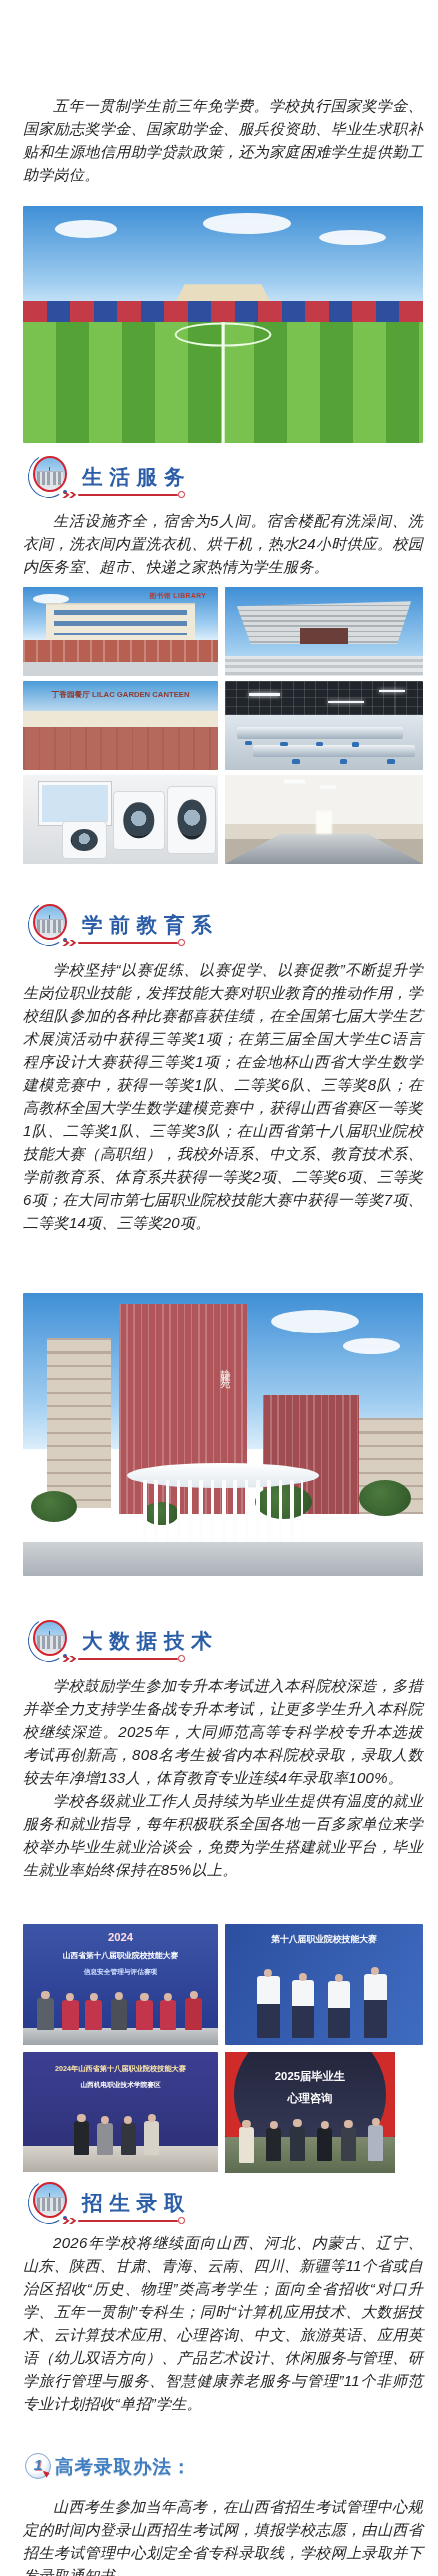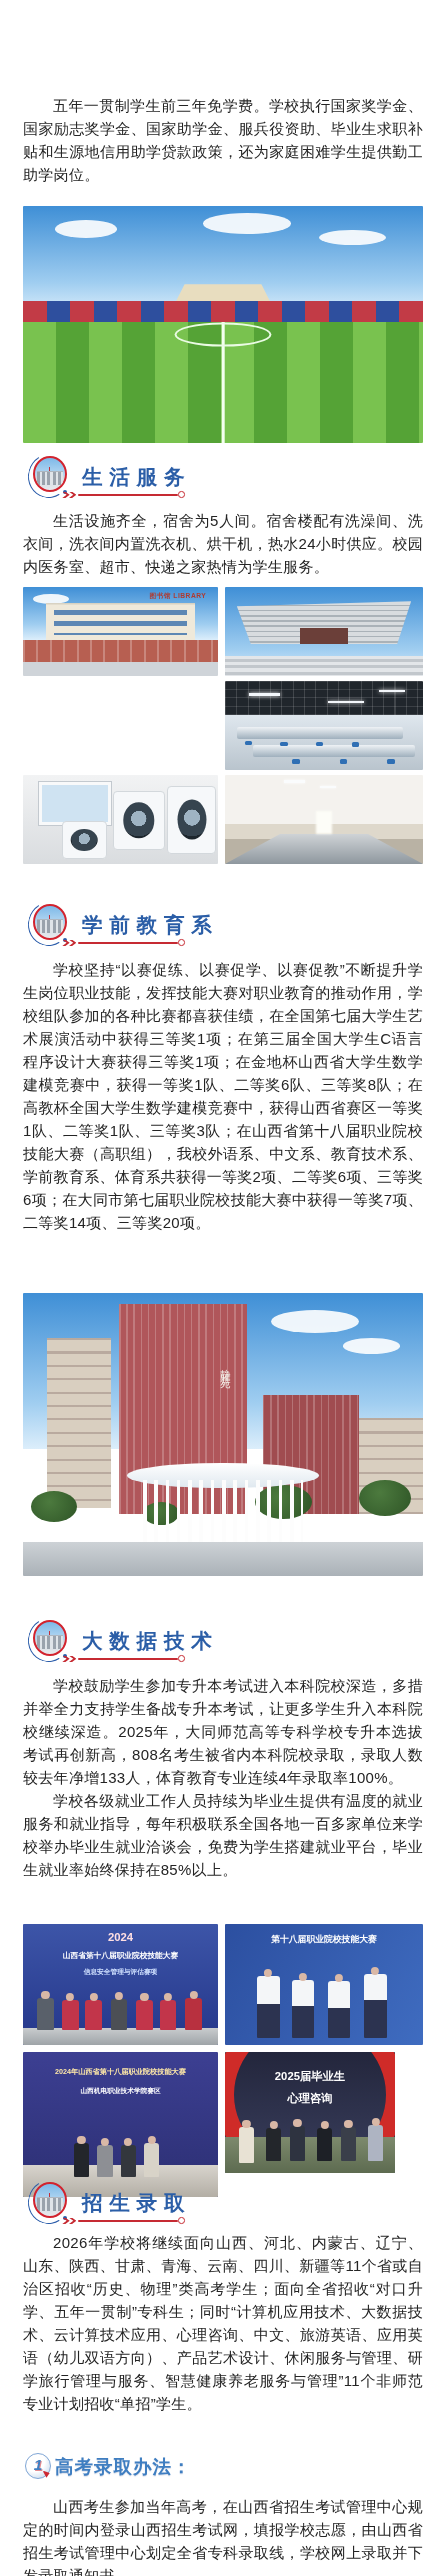--- a/index.html
+++ b/index.html
@@ -21,21 +21,21 @@
   .sec-rule{position:absolute;left:29px;top:35px;width:160px;height:8.2px;}
   .chev{position:absolute;top:0.5px;width:7.7px;height:6.7px;background:#C62A32;
         clip-path:polygon(0 0,40% 0,100% 50%,40% 100%,0 100%,60% 50%);}
   .chev.c2{left:6.7px;}
   .rule-line{position:absolute;left:15.5px;top:2.6px;width:100px;height:2.1px;background:#C62A32;border-radius:1px;}
   .rule-end{position:absolute;left:116px;top:0px;width:4.6px;height:4.6px;border:1.5px solid #C62A32;
             border-radius:50%;background:#fff;}
 
   
   .para{position:absolute;left:23px;width:400px;font-size:15px;line-height:23px;color:#242424;
-        text-align:justify;text-indent:2em;letter-spacing:0.3px;}
+        text-align:justify;text-indent:2em;letter-spacing:0.3px;font-style:italic;}
   .para p{margin:0;}
 
   
   .photo{position:absolute;overflow:hidden;border-radius:1px;}
   .full{left:23px;width:400px;}
   .sky{position:absolute;left:0;top:0;right:0;height:46%;background:linear-gradient(#3f8fd6,#9fcdf0 70%,#dceefb);}
   .cloud{position:absolute;background:#fff;border-radius:50%;filter:blur(0.5px);opacity:.9;}
 
   
   .stands{position:absolute;left:0;right:0;top:40%;height:9%;background:
@@ -170,20 +170,26 @@
     <div class="bld-red"></div>
     <div class="bld-ground"></div>
     <div class="sign-red">图书馆 LIBRARY</div>
   </div>
   <div class="photo" style="left:225px;top:587px;width:198px;height:89px">
     <div class="sky" style="height:100%"></div>
     <div class="gym-body"></div>
     <div class="gym-entry"></div>
     <div class="gym-steps"></div>
   </div>
+  <div class="photo" style="left:23px;top:681px;width:195px;height:89px">
+    <div class="canteen-top"></div>
+    <div class="canteen-cream"></div>
+    <div class="canteen-face" style="top:52%"></div>
+    <div class="canteen-sign">丁香园餐厅 LILAC GARDEN CANTEEN</div>
+  </div>
   <div class="photo" style="left:225px;top:681px;width:198px;height:89px">
     <div class="int-ceiling"></div>
     <div class="int-light" style="left:12%;top:14%;width:31px"></div>
     <div class="int-light" style="left:52%;top:22%;width:36px"></div>
     <div class="int-light" style="left:78%;top:10%;width:26px"></div>
     <div class="int-hall"></div>
     <div class="int-table" style="left:6%;right:10%;top:52%"></div>
     <div class="int-table" style="left:14%;right:4%;top:72%"></div>
     <div class="int-stool" style="left:10%;top:67%"></div>
     <div class="int-stool" style="left:28%;top:68%"></div>
@@ -286,21 +292,21 @@
     <div class="person" style="left:83%;bottom:12%;width:17.5px;height:32px;background:#b8303f"></div>
   </div>
   <div class="photo" style="left:225px;top:1924px;width:198px;height:121px">
     <div class="comp-bg" style="background:linear-gradient(120deg,#2c4fa0,#3f6cc0)"></div>
     <div class="comp-title" style="top:8%;font-size:8.8px">第十八届职业院校技能大赛</div>
     <div class="person" style="left:16%;bottom:6%;width:23px;height:62px;background:linear-gradient(#f4f6f8 0 45%,#2c3350 45%)"></div>
     <div class="person" style="left:34%;bottom:6%;width:21.6px;height:58px;background:linear-gradient(#f4f6f8 0 45%,#2c3350 45%)"></div>
     <div class="person" style="left:52%;bottom:6%;width:21.6px;height:57px;background:linear-gradient(#f4f6f8 0 48%,#2c3350 48%)"></div>
     <div class="person" style="left:70%;bottom:6%;width:23px;height:64px;background:linear-gradient(#f4f6f8 0 40%,#2c3350 40%)"></div>
   </div>
-  <div class="photo" style="left:23px;top:2052px;width:195px;height:145px">
+  <div class="photo" style="left:23px;top:2052px;width:195px;height:120px">
     <div class="comp-bg" style="background:linear-gradient(#3c3f92,#2c2f73)"></div>
     <div class="comp-title" style="top:10%;font-size:7.2px;color:#ffe9a8">2024年山西省第十八届职业院校技能大赛</div>
     <div class="comp-title" style="top:24%;font-size:6.7px">山西机电职业技术学院赛区</div>
     <div class="floor" style="height:22%;background:linear-gradient(#d8d4cd,#b3aea5)"></div>
     <div class="person" style="left:26%;bottom:14%;width:15.5px;height:34px;background:#23262b"></div>
     <div class="person" style="left:38%;bottom:14%;width:15.5px;height:32px;background:#8d8f94"></div>
     <div class="person" style="left:50%;bottom:14%;width:15.5px;height:32px;background:#33373d"></div>
     <div class="person" style="left:62%;bottom:14%;width:15.5px;height:34px;background:#d8d3c8"></div>
   </div>
   <div class="photo" style="left:225px;top:2052px;width:170px;height:121px">

